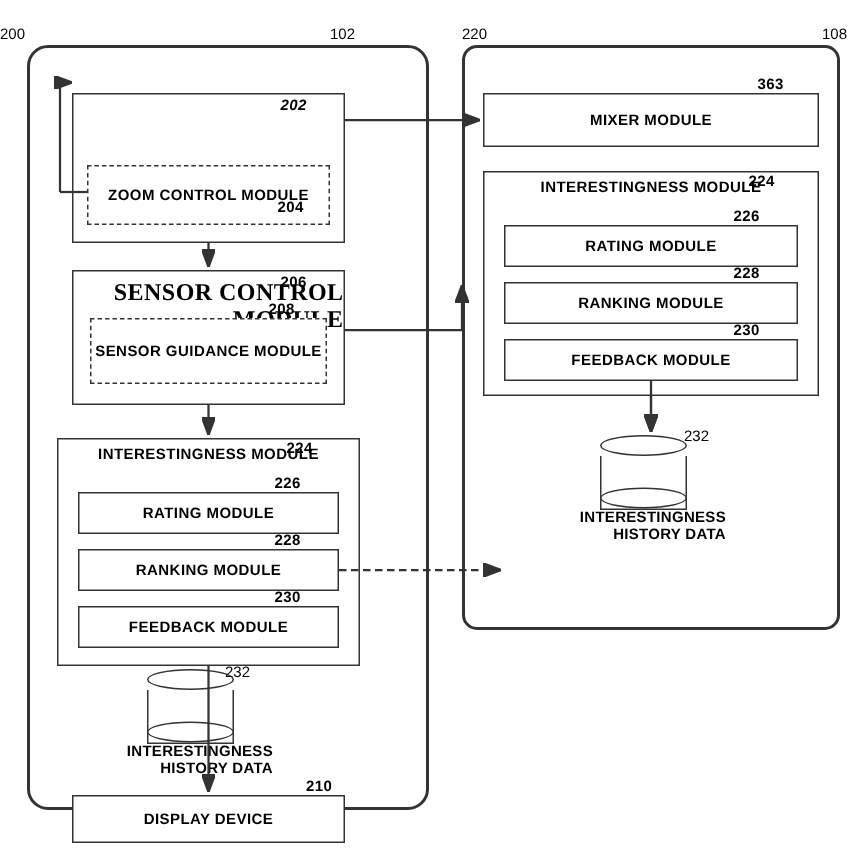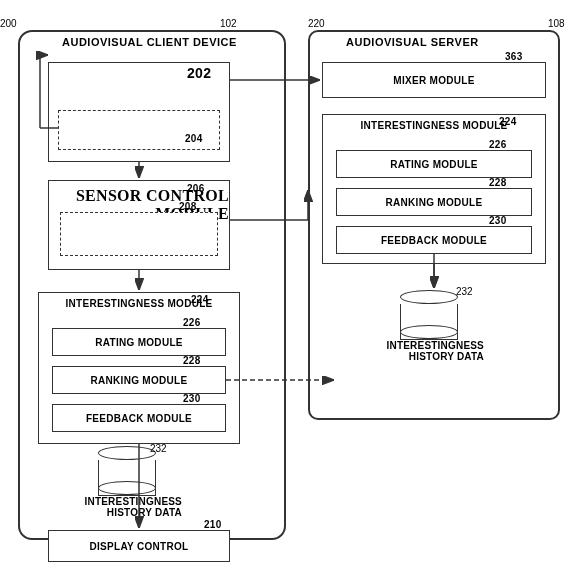--- a/index.html
+++ b/index.html
@@ -199,40 +199,40 @@
 
 <div class="diagram">
 
   <span class="ref" style="left:0;top:18px;">200</span>
   <span class="ref" style="left:220px;top:18px;">102</span>
   <span class="ref" style="left:308px;top:18px;">220</span>
   <span class="ref" style="left:548px;top:18px;">108</span>
 
   <div class="client-device"></div>
 
-  <div style="position:absolute;left:62px;top:36px;font-weight:bold;font-size:11px;letter-spacing:0.5px;">AUDIOVISUAL CLIENT DEVICE</div>
 
   <div class="server-box"></div>
 
-  <div style="position:absolute;left:346px;top:36px;font-weight:bold;font-size:11px;letter-spacing:0.5px;">AUDIOVISUAL SERVER</div>
 
   <div class="module-box av-capture" style="left:48px;top:62px;width:182px;height:100px;position:absolute;">
-    <span class="ref" style="left:138px;top:2px;font-size:14px;">202</span>
+    <span class="ref" style="left:138px;top:2px;font-size:10px;font-style:italic;">202</span>
   </div>
 
   <div class="module-box dashed zoom-control" style="left:58px;top:110px;width:162px;height:40px;position:absolute;">
+    <span>ZOOM CONTROL MODULE</span>
     <span class="ref" style="position:absolute;left:126px;top:-12px;font-size:10px;margin-top:34px;">204</span>
   </div>
 
   <div class="module-box sensor-control" style="left:48px;top:180px;width:182px;height:90px;position:absolute;">
     <div style="position:absolute;top:6px;left:0;right:0;text-align:right;font-weight:bold;font-size:16px;font-family:Liberation Serif, serif;">SENSOR CONTROL MODULE</div>
     <span class="ref" style="left:138px;top:2px;font-size:10px;">206</span>
   </div>
 
   <div class="module-box dashed sensor-guidance" style="left:60px;top:212px;width:158px;height:44px;position:absolute;">
+    <span>SENSOR GUIDANCE MODULE</span>
     <span class="ref" style="position:absolute;left:118px;top:-12px;font-size:10px;">208</span>
   </div>
 
   <div class="module-box interestingness-left" style="left:38px;top:292px;width:202px;height:152px;position:absolute;">
     <div style="position:absolute;top:5px;left:0;right:0;text-align:center;font-weight:bold;font-size:10px;">INTERESTINGNESS MODULE</div>
     <span class="ref" style="position:absolute;left:152px;top:1px;font-size:10px;">224</span>
   </div>
 
   <div class="module-box rating-left" style="left:52px;top:328px;width:174px;height:28px;position:absolute;">
     <span>RATING MODULE</span>
@@ -252,21 +252,21 @@
   <div class="db-cylinder" style="left:98px;top:446px;">
     <div class="db-top"></div>
     <div class="db-body">
       <div class="db-bottom-curve"></div>
     </div>
   </div>
   <div class="db-label" style="left:72px;top:496px;width:110px;">INTERESTINGNESS HISTORY DATA</div>
   <span class="ref" style="left:150px;top:443px;font-size:10px;">232</span>
 
   <div class="module-box display-module" style="left:48px;top:530px;width:182px;height:32px;position:absolute;">
-    <span>DISPLAY CONTROL</span>
+    <span>DISPLAY DEVICE</span>
     <span class="ref" style="position:absolute;left:155px;top:-12px;font-size:10px;">210</span>
   </div>
 
   <div class="module-box mixer-module" style="left:322px;top:62px;width:224px;height:36px;position:absolute;">
     <span>MIXER MODULE</span>
     <span class="ref" style="position:absolute;left:182px;top:-12px;font-size:10px;">363</span>
   </div>
 
   <div class="module-box interestingness-right" style="left:322px;top:114px;width:224px;height:150px;position:absolute;">
     <div style="position:absolute;top:5px;left:0;right:0;text-align:center;font-weight:bold;font-size:10px;">INTERESTINGNESS MODULE</div>

